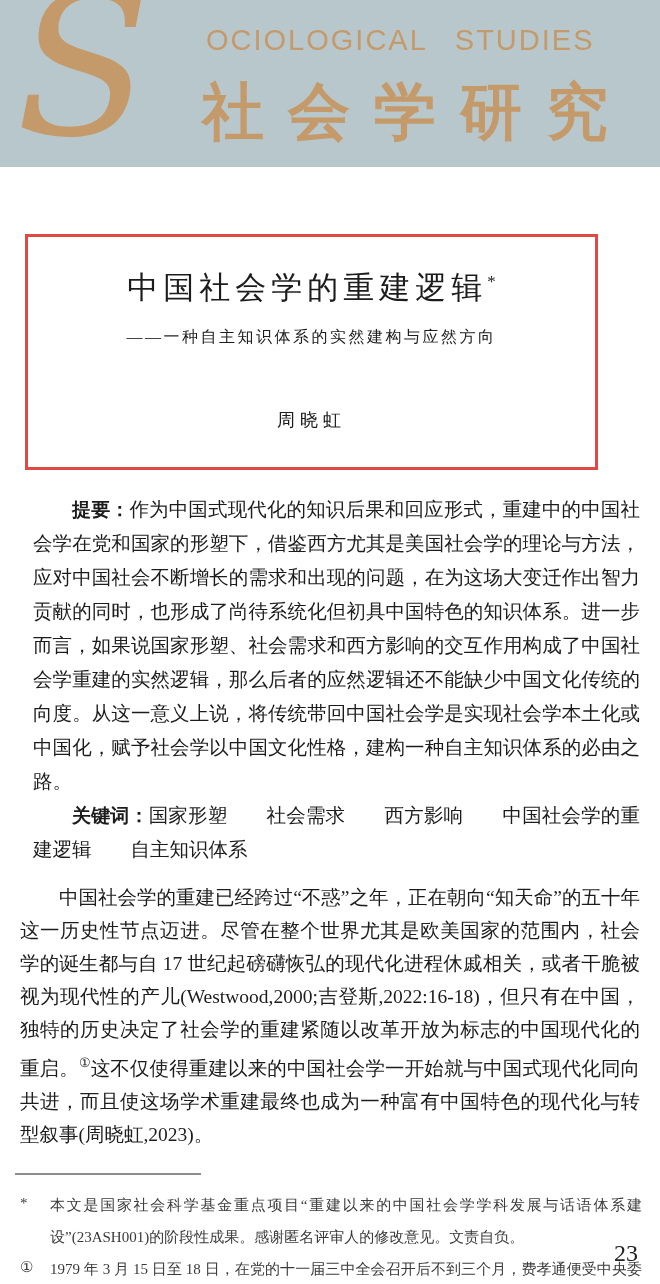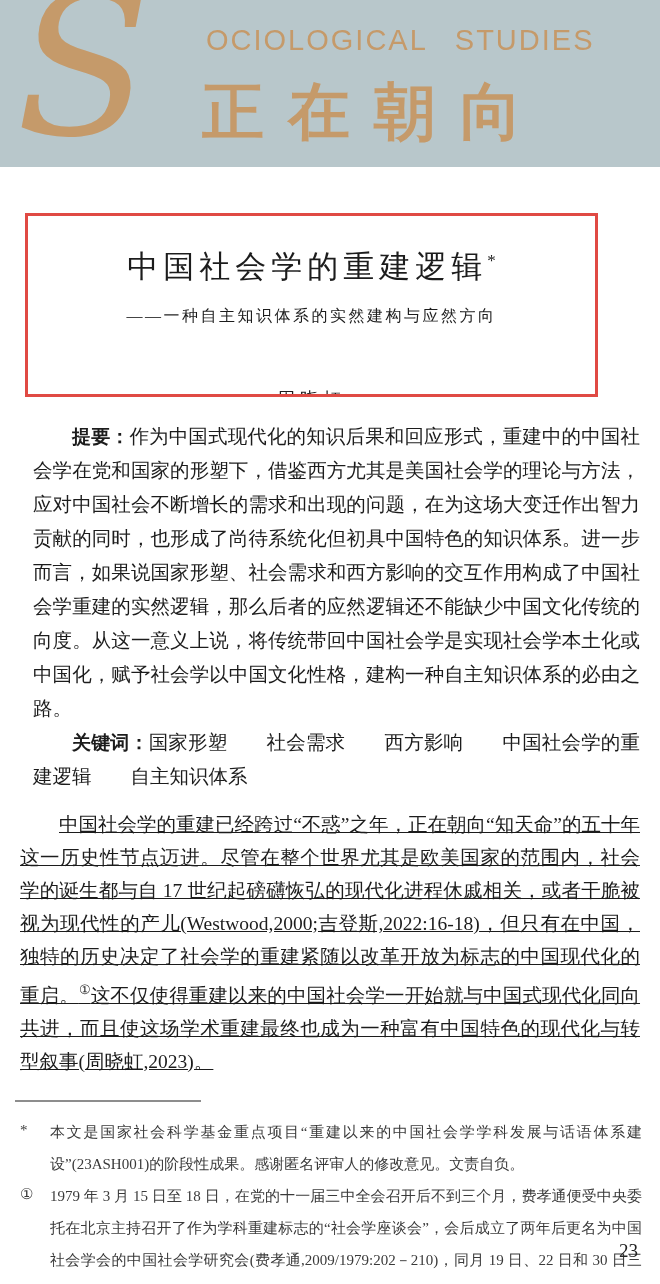--- a/index.html
+++ b/index.html
@@ -44,22 +44,22 @@
   .masthead-chn {
     position: absolute; left: 202px; top: 70px;
     font-size: 62px; font-weight: bold;
     letter-spacing: 24px;
     color: var(--gold);
     white-space: nowrap;
   }
 
   
   .title-box {
-    margin: 46px 25px 0 25px;
-    width: 573px; height: 184px;
+    margin: 67px 25px 0 25px;
+    width: 573px; height: 236px;
     border: 3px solid var(--box-red);
     text-align: center;
     overflow: hidden;
   }
   .article-title {
     margin: 33px 0 0 0;
     font-size: 31px; font-weight: normal;
     letter-spacing: 5px;
     line-height: 1.15;
   }
@@ -94,21 +94,20 @@
   .keywords-line { text-align: right; }
 
   
   .body-text { margin: 14px 20px 0 20px; }
   .body-text p {
     margin: 0;
     font-size: 19.5px;
     line-height: 33px;
     text-align: justify;
     text-indent: 2em;
-    text-decoration: underline;
   }
   .note-ref { font-size: 13px; }
 
   
   .fn-divider {
     margin: 22px 0 14px 15px;
     width: 186px; height: 0;
     border-top: 2px solid #8d8d8d;
   }
   .footnotes { margin: 0 18px 0 20px; color: var(--fn-ink); }
@@ -119,33 +118,33 @@
   }
   .fn-text {
     flex: 1;
     font-size: 15px; line-height: 32px;
     text-align: justify;
   }
 
   .page-number {
     position: absolute;
     right: 22px; top: 1240px;
-    font-size: 19px;
+    font-size: 24px;
     color: #222;
   }
 </style>
 </head>
 <body>
 
 <div>
 
   <header class="masthead">
     <span class="script-s">S</span>
     <div class="masthead-eng">OCIOLOGICAL STUDIES</div>
-    <div class="masthead-chn">正在朝向</div>
+    <div class="masthead-chn">社会学研究</div>
   </header>
 
   <section class="title-box">
     <h1 class="article-title"><span>中国社会学的重建逻辑</span><sup>*</sup></h1>
     <div class="article-subtitle">——一种自主知识体系的实然建构与应然方向</div>
     <div class="article-author">周晓虹</div>
   </section>
 
   <section class="abstract">
     <p><span class="bold-label">提要：</span><span>作为中国式现代化的知识后果和回应形式，重建中的中国社会学在党和国家的形塑下，借鉴西方尤其是美国社会学的理论与方法，应对中国社会不断增长的需求和出现的问题，在为这场大变迁作出智力贡献的同时，也形成了尚待系统化但初具中国特色的知识体系。进一步而言，如果说国家形塑、社会需求和西方影响的交互作用构成了中国社会学重建的实然逻辑，那么后者的应然逻辑还不能缺少中国文化传统的向度。从这一意义上说，将传统带回中国社会学是实现社会学本土化或中国化，赋予社会学以中国文化性格，建构一种自主知识体系的必由之路。</span></p>

